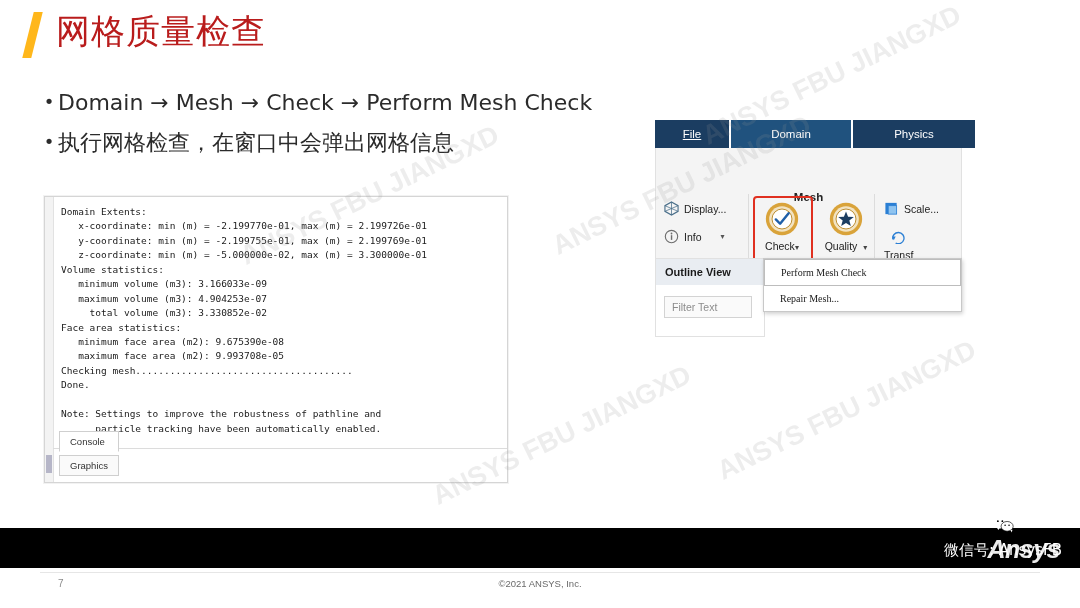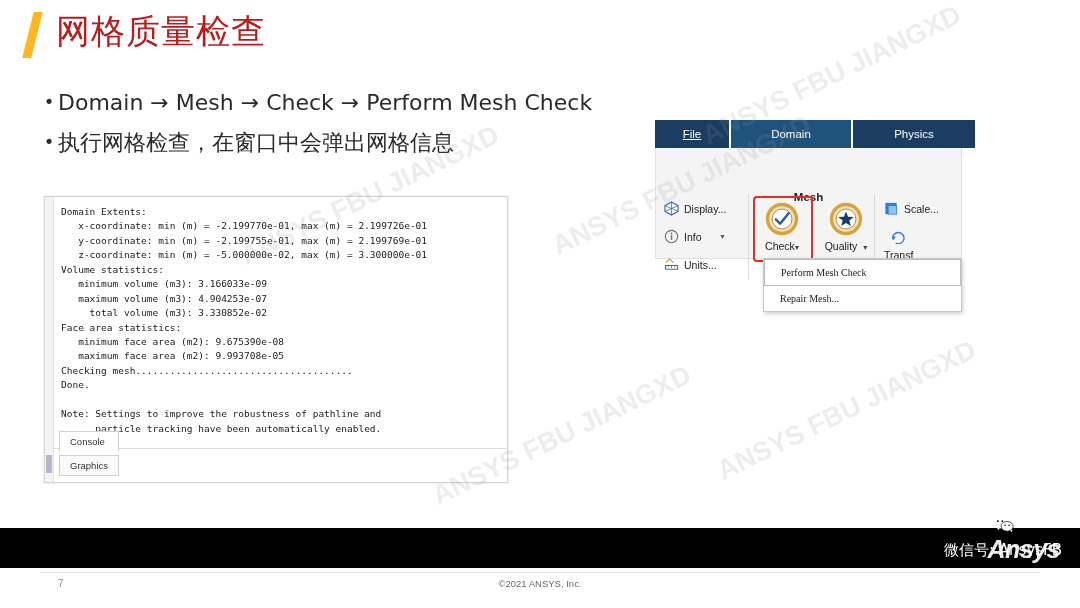--- a/index.html
+++ b/index.html
@@ -534,20 +534,24 @@
       <div class="cmd" style="left:228px; top:109px;">
         <span class="ic">
           <svg viewBox="0 0 16 16" width="15" height="15">
               <polygon points="8,2 14,5.5 14,11 8,14.5 2,11 2,5.5" fill="#e0a52e" stroke="#a97c1c" stroke-width=".8"></polygon>
             </svg>
         </span>
         <span>Make</span>
       </div>
     </div>
 
+    <div class="outline-view">
+      <div class="outline-title">Outline View</div>
+      <div class="filter-box">Filter Text</div>
+    </div>
 
     <div class="dropdown">
       <div class="dd-item sel">Perform Mesh Check</div>
       <div class="dd-item">Repair Mesh...</div>
     </div>
   </div>
 
   <div class="wm wm1">ANSYS FBU JIANGXD</div>
   <div class="wm wm2">ANSYS FBU JIANGXD</div>
   <div class="wm wm3">ANSYS FBU JIANGXD</div>

